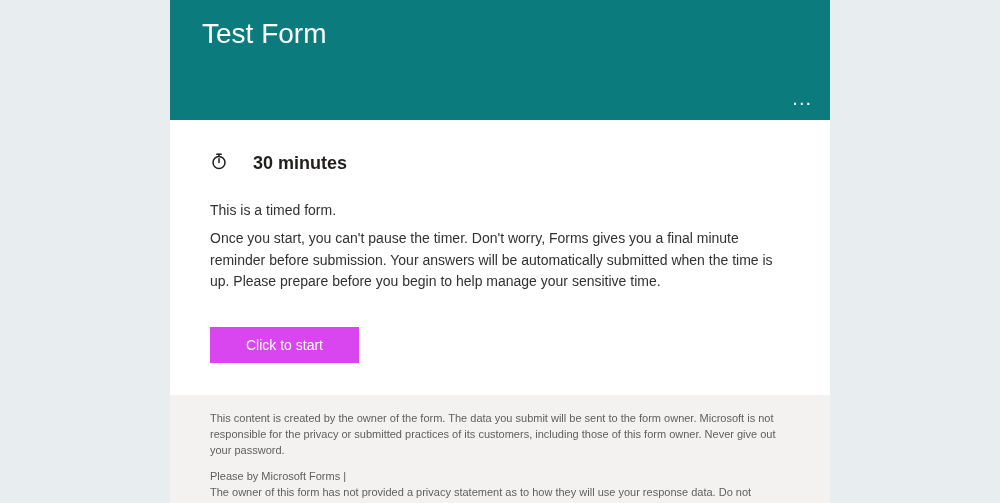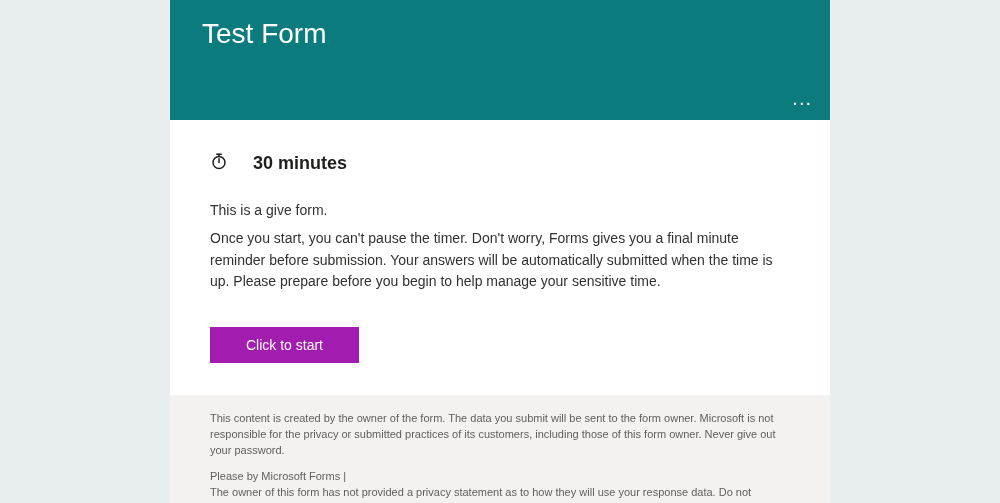--- a/index.html
+++ b/index.html
@@ -63,21 +63,21 @@
       color: #323130;
       margin-bottom: 10px;
     }
     .body-text {
       font-size: 14px;
       color: #323130;
       line-height: 1.55;
       margin-bottom: 34px;
     }
     .start-btn {
-      background: #a21caf;
+      background: #d946ef;
       color: #ffffff;
       border: none;
       padding: 10px 36px;
       font-size: 14px;
       font-family: inherit;
       cursor: pointer;
     }
     .footer {
       background: #f3f2f1;
       padding: 16px 40px 20px 40px;
@@ -106,21 +106,21 @@
         <svg class="timer-icon" viewBox="0 0 24 24" fill="none" stroke="#201f1e" stroke-width="2" stroke-linecap="round">
           <circle cx="12" cy="14" r="8"></circle>
           <line x1="12" y1="14" x2="12" y2="9"></line>
           <line x1="9" y1="3" x2="15" y2="3"></line>
           <line x1="12" y1="3" x2="12" y2="6"></line>
         </svg>
       </span>
       <span class="timer-label">30 minutes</span>
     </div>
 
-    <p class="intro">This is a give form.</p>
+    <p class="intro">This is a timed form.</p>
     <p class="body-text">Once you start, you can't pause the timer. Don't worry, Forms gives you a final minute reminder before submission. Your answers will be automatically submitted when the time is up. Please prepare before you begin to help manage your sensitive time.</p>
 
     <button class="start-btn">Click to start</button>
   </div>
 
   <div class="footer">
     <div class="footer-block1">This content is created by the owner of the form. The data you submit will be sent to the form owner. Microsoft is not responsible for the privacy or submitted practices of its customers, including those of this form owner. Never give out your password.</div>
     <div>
       <span>Please by Microsoft Forms</span>
       <span class="sep"> | </span><br>

